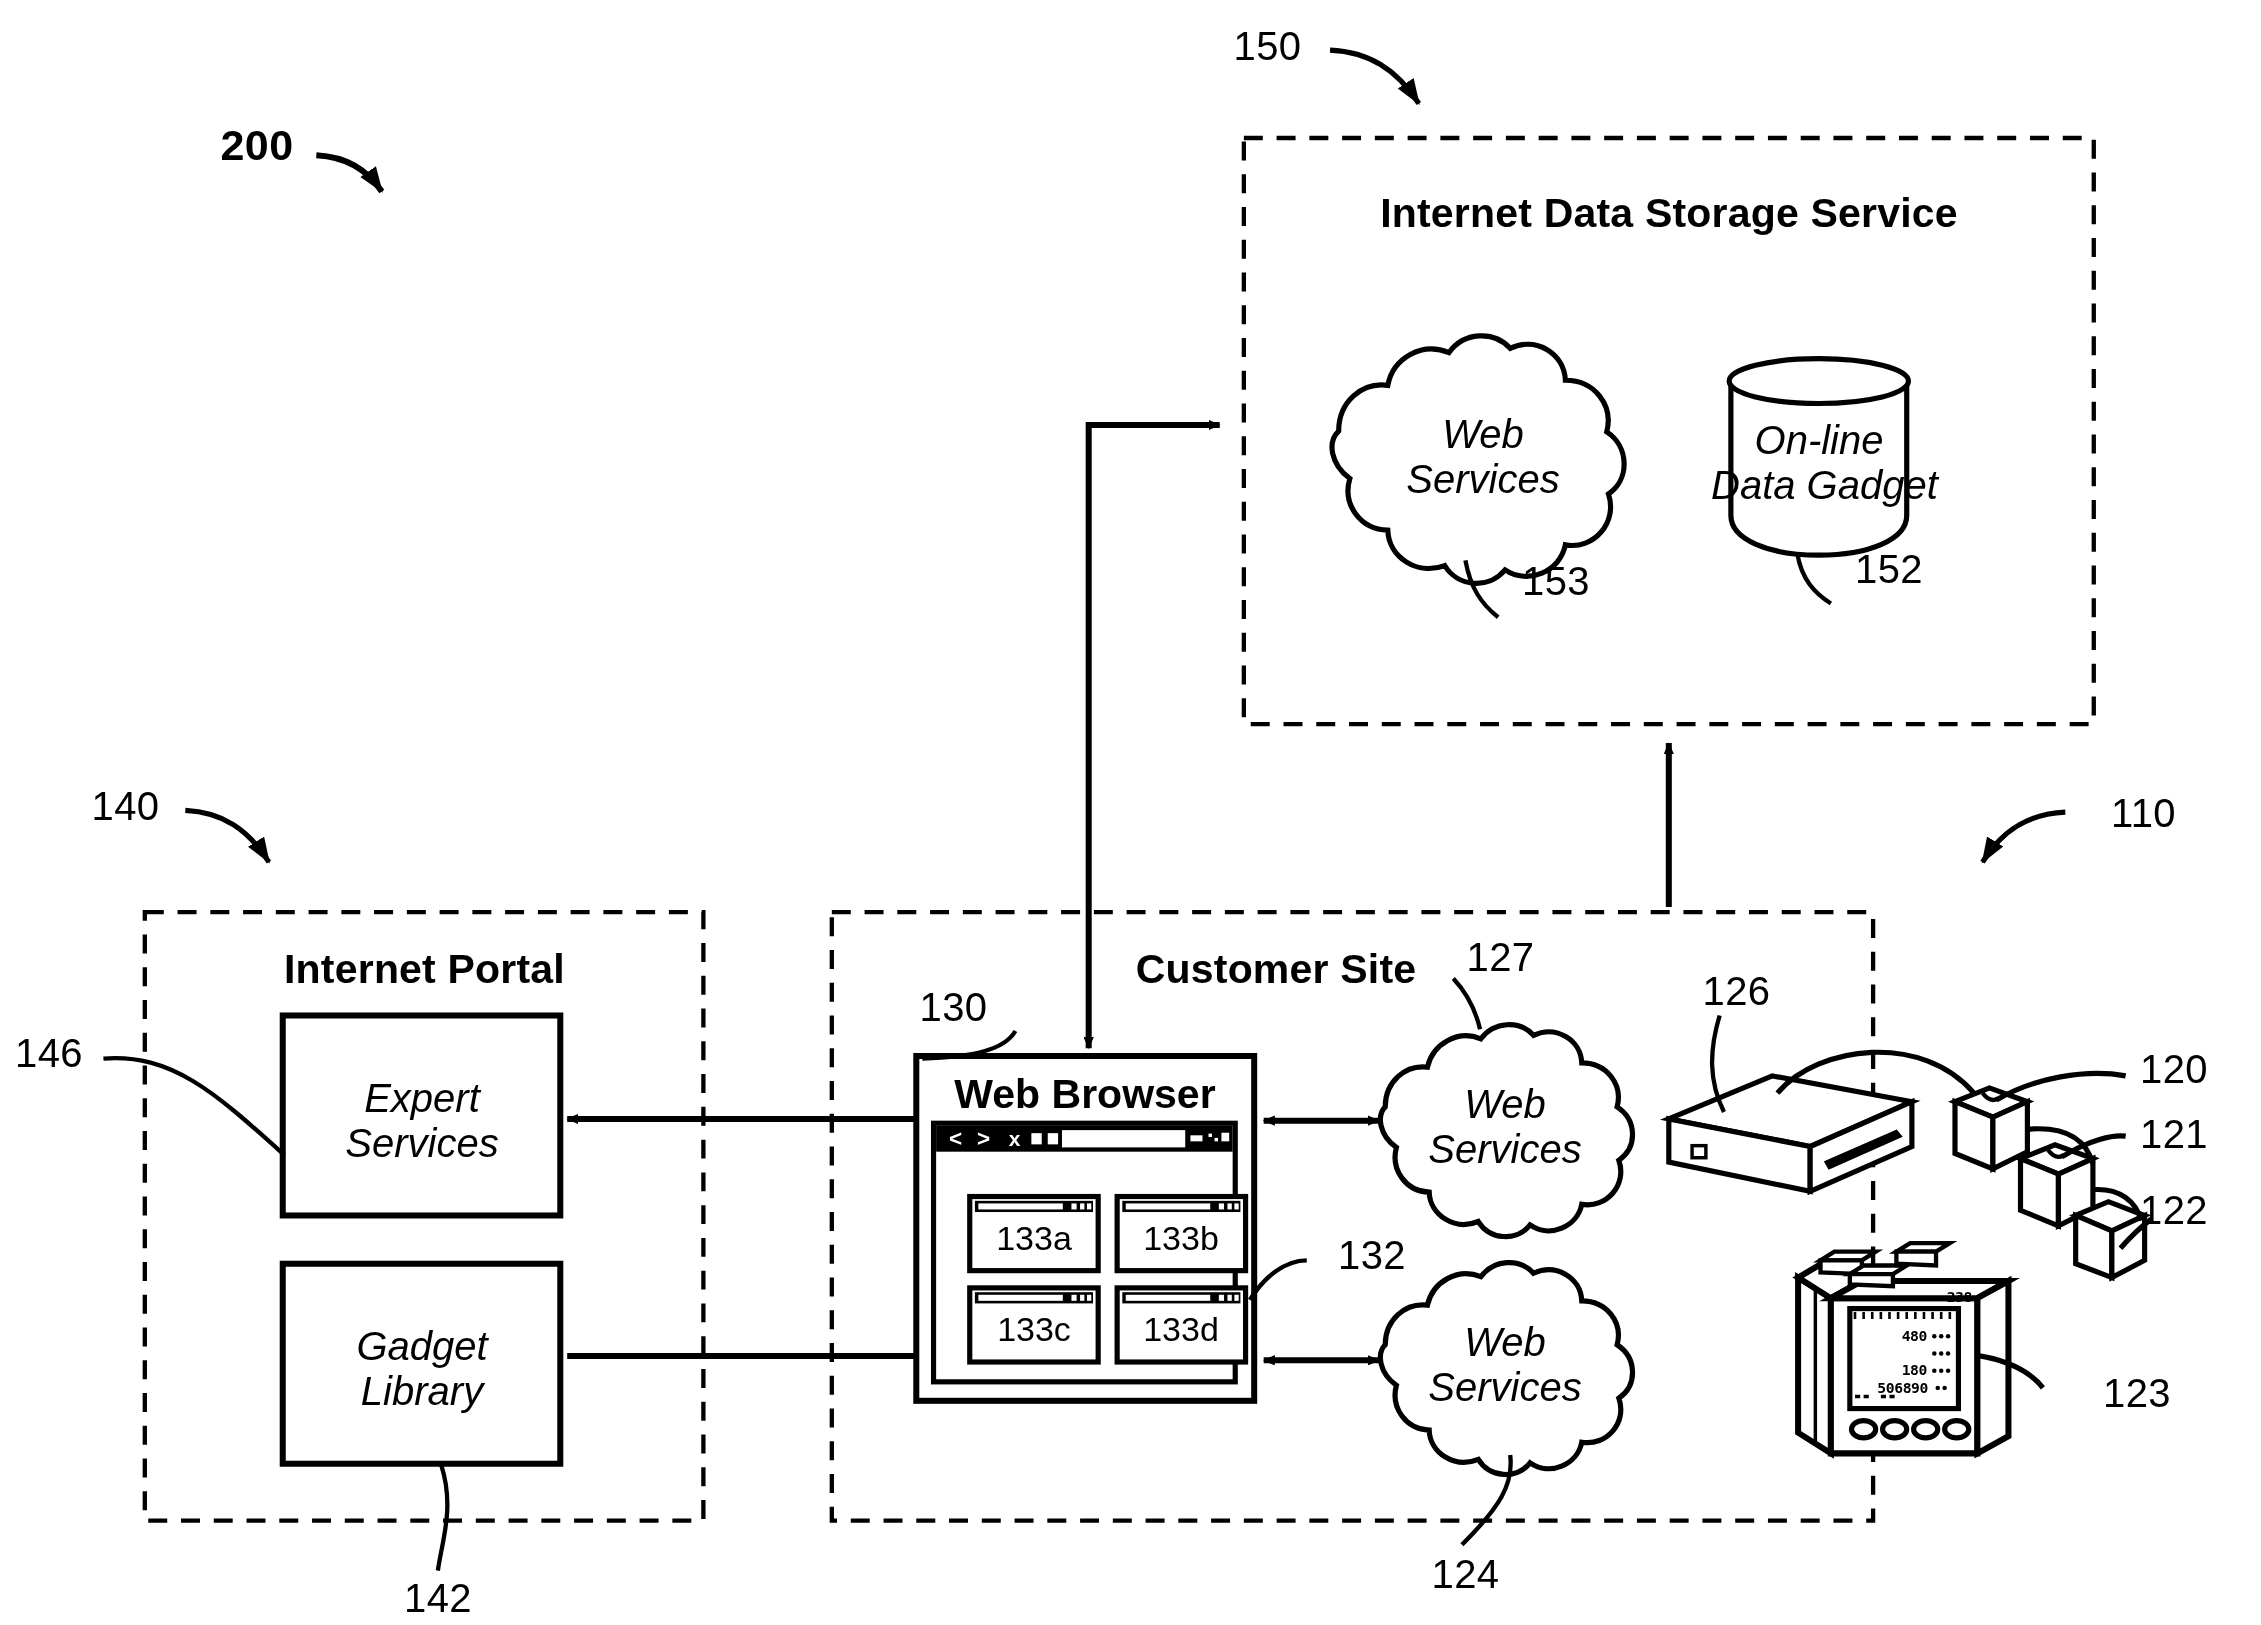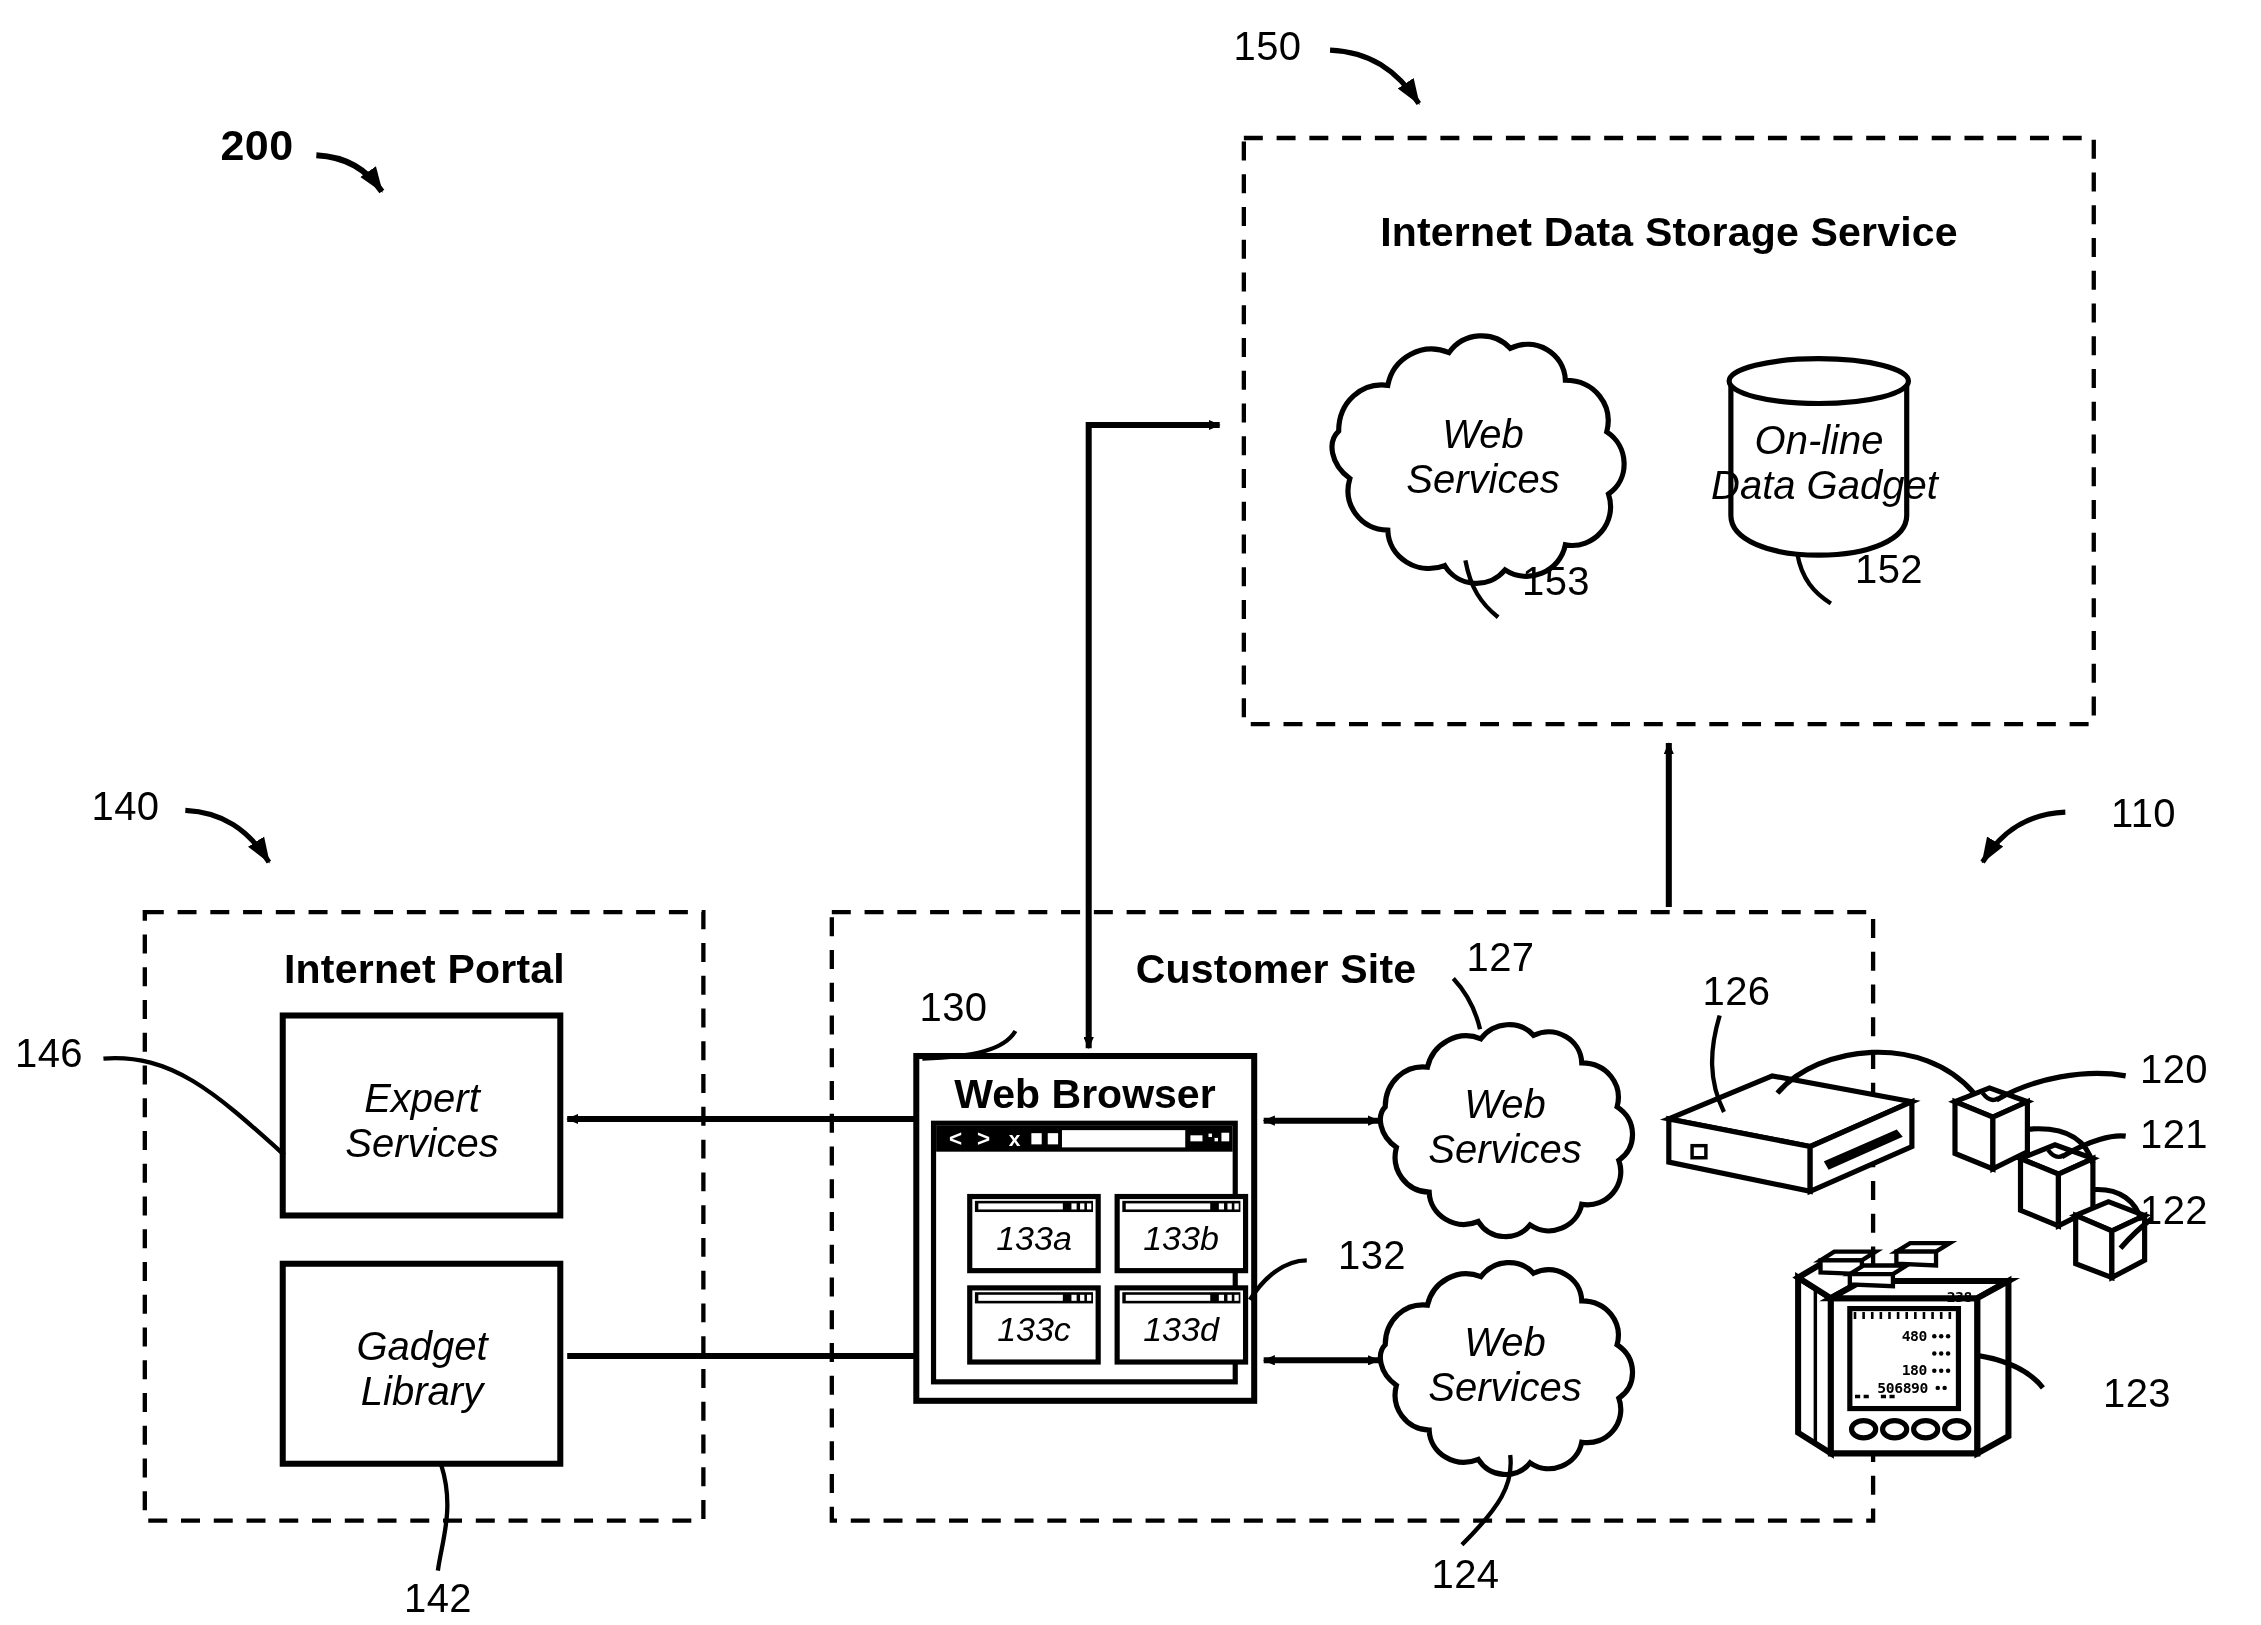--- a/index.html
+++ b/index.html
@@ -52,21 +52,20 @@
     font-weight: 400;
     font-style: italic;
   }
   .browser-title {
     font-size: 41px;
     font-weight: 700;
   }
   .gadget-label {
     font-size: 34px;
     font-weight: 400;
-    font-style: italic;
   }
   .meter-digits {
     font-family: "DejaVu Sans Mono", monospace;
     font-size: 14.7px;
     font-weight: 700;
     line-height: 1.28;
     text-align: right;
     letter-spacing: -0.4px;
   }
 </style>
@@ -324,21 +323,21 @@
 
       <path d="M2292,1572 C2330,1578 2356,1592 2370,1610" fill="none" stroke="#000" stroke-width="6"></path>
     </g>
 
   </svg>
 
   <div class="txt ref-num-bold" style="left:188px; top:121px; width:138px;">200</div>
 
   <div class="txt ref-num" style="left:1207px; top:24px; width:121px;">150</div>
 
-  <div class="txt zone-title" style="left:1244px; top:191px; width:850px;margin-top:19px;">Internet Data Storage Service</div>
+  <div class="txt zone-title" style="left:1244px; top:191px; width:850px;">Internet Data Storage Service</div>
 
   <div class="txt node-label" style="left:1375px; top:412px; width:216px;">Web</div>
   <div class="txt node-label" style="left:1375px; top:457px; width:216px;">Services</div>
   <div class="txt ref-num" style="left:1500px; top:559px; width:112px;">153</div>
 
   <div class="txt node-label" style="left:1711px; top:418px; width:216px;">On-line</div>
   <div class="txt node-label" style="left:1711px; top:463px; width:216px;">Data Gadget</div>
   <div class="txt ref-num" style="left:1833px; top:547px; width:112px;">152</div>
 
   <div class="txt ref-num" style="left:65px; top:784px; width:121px;">140</div>

